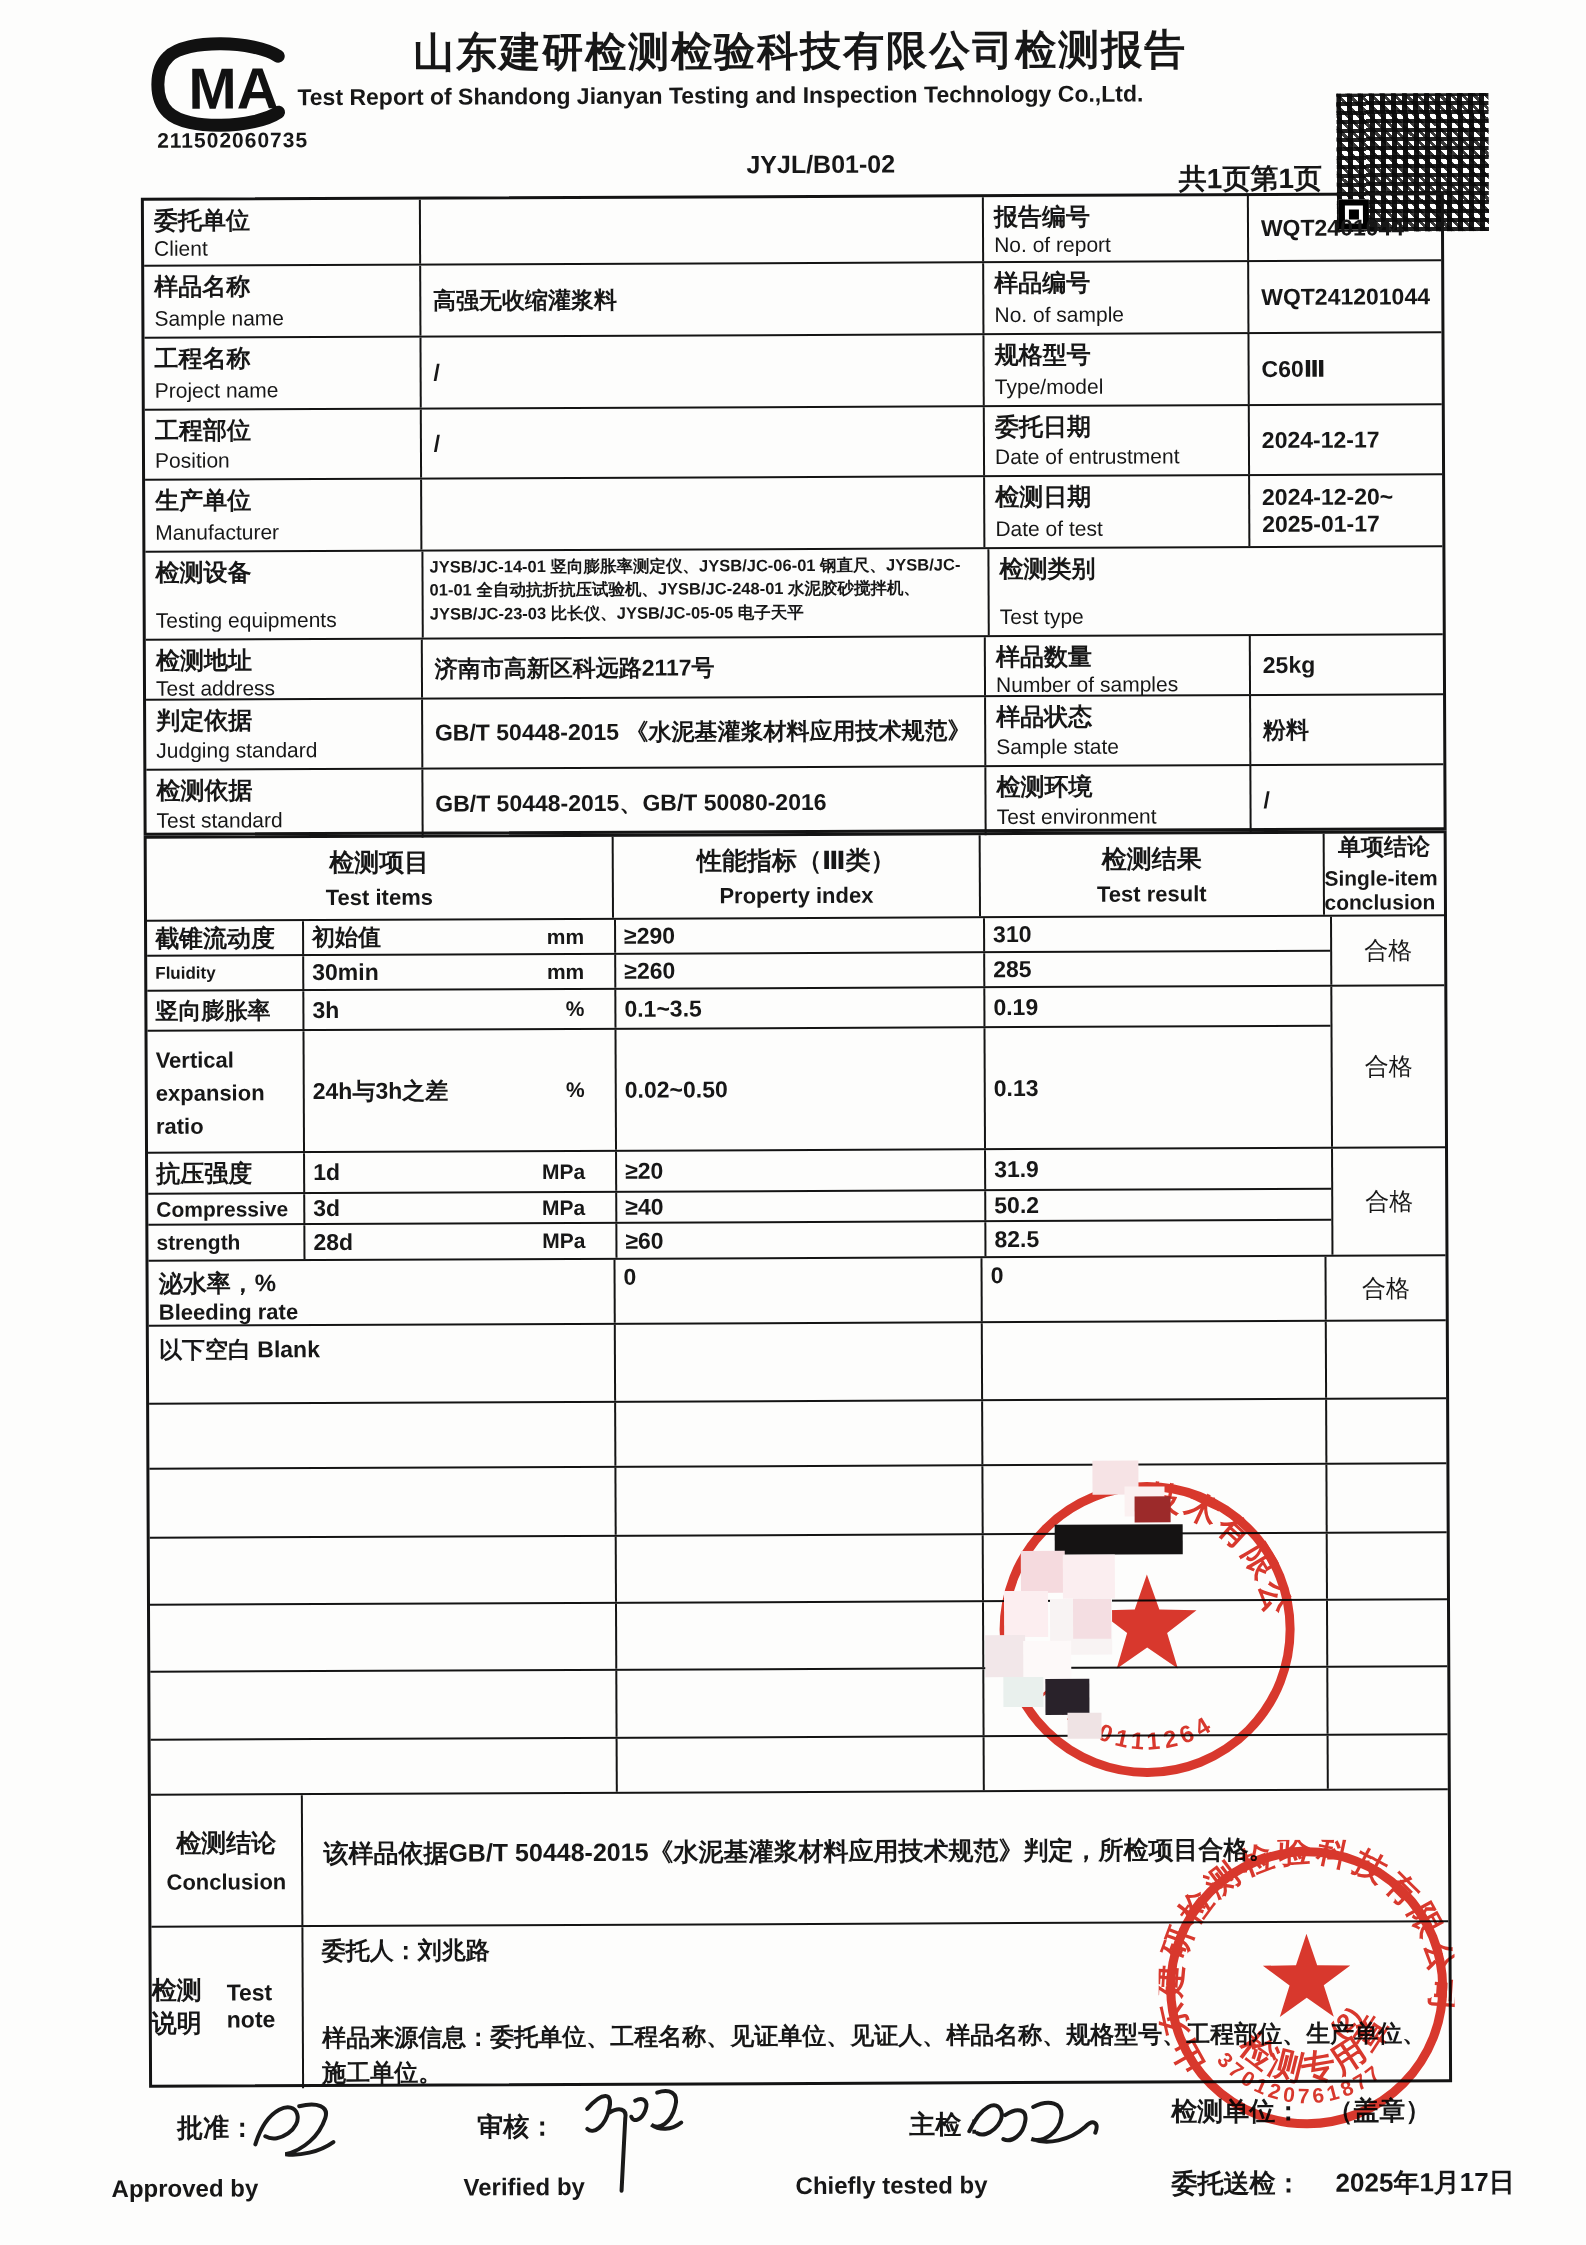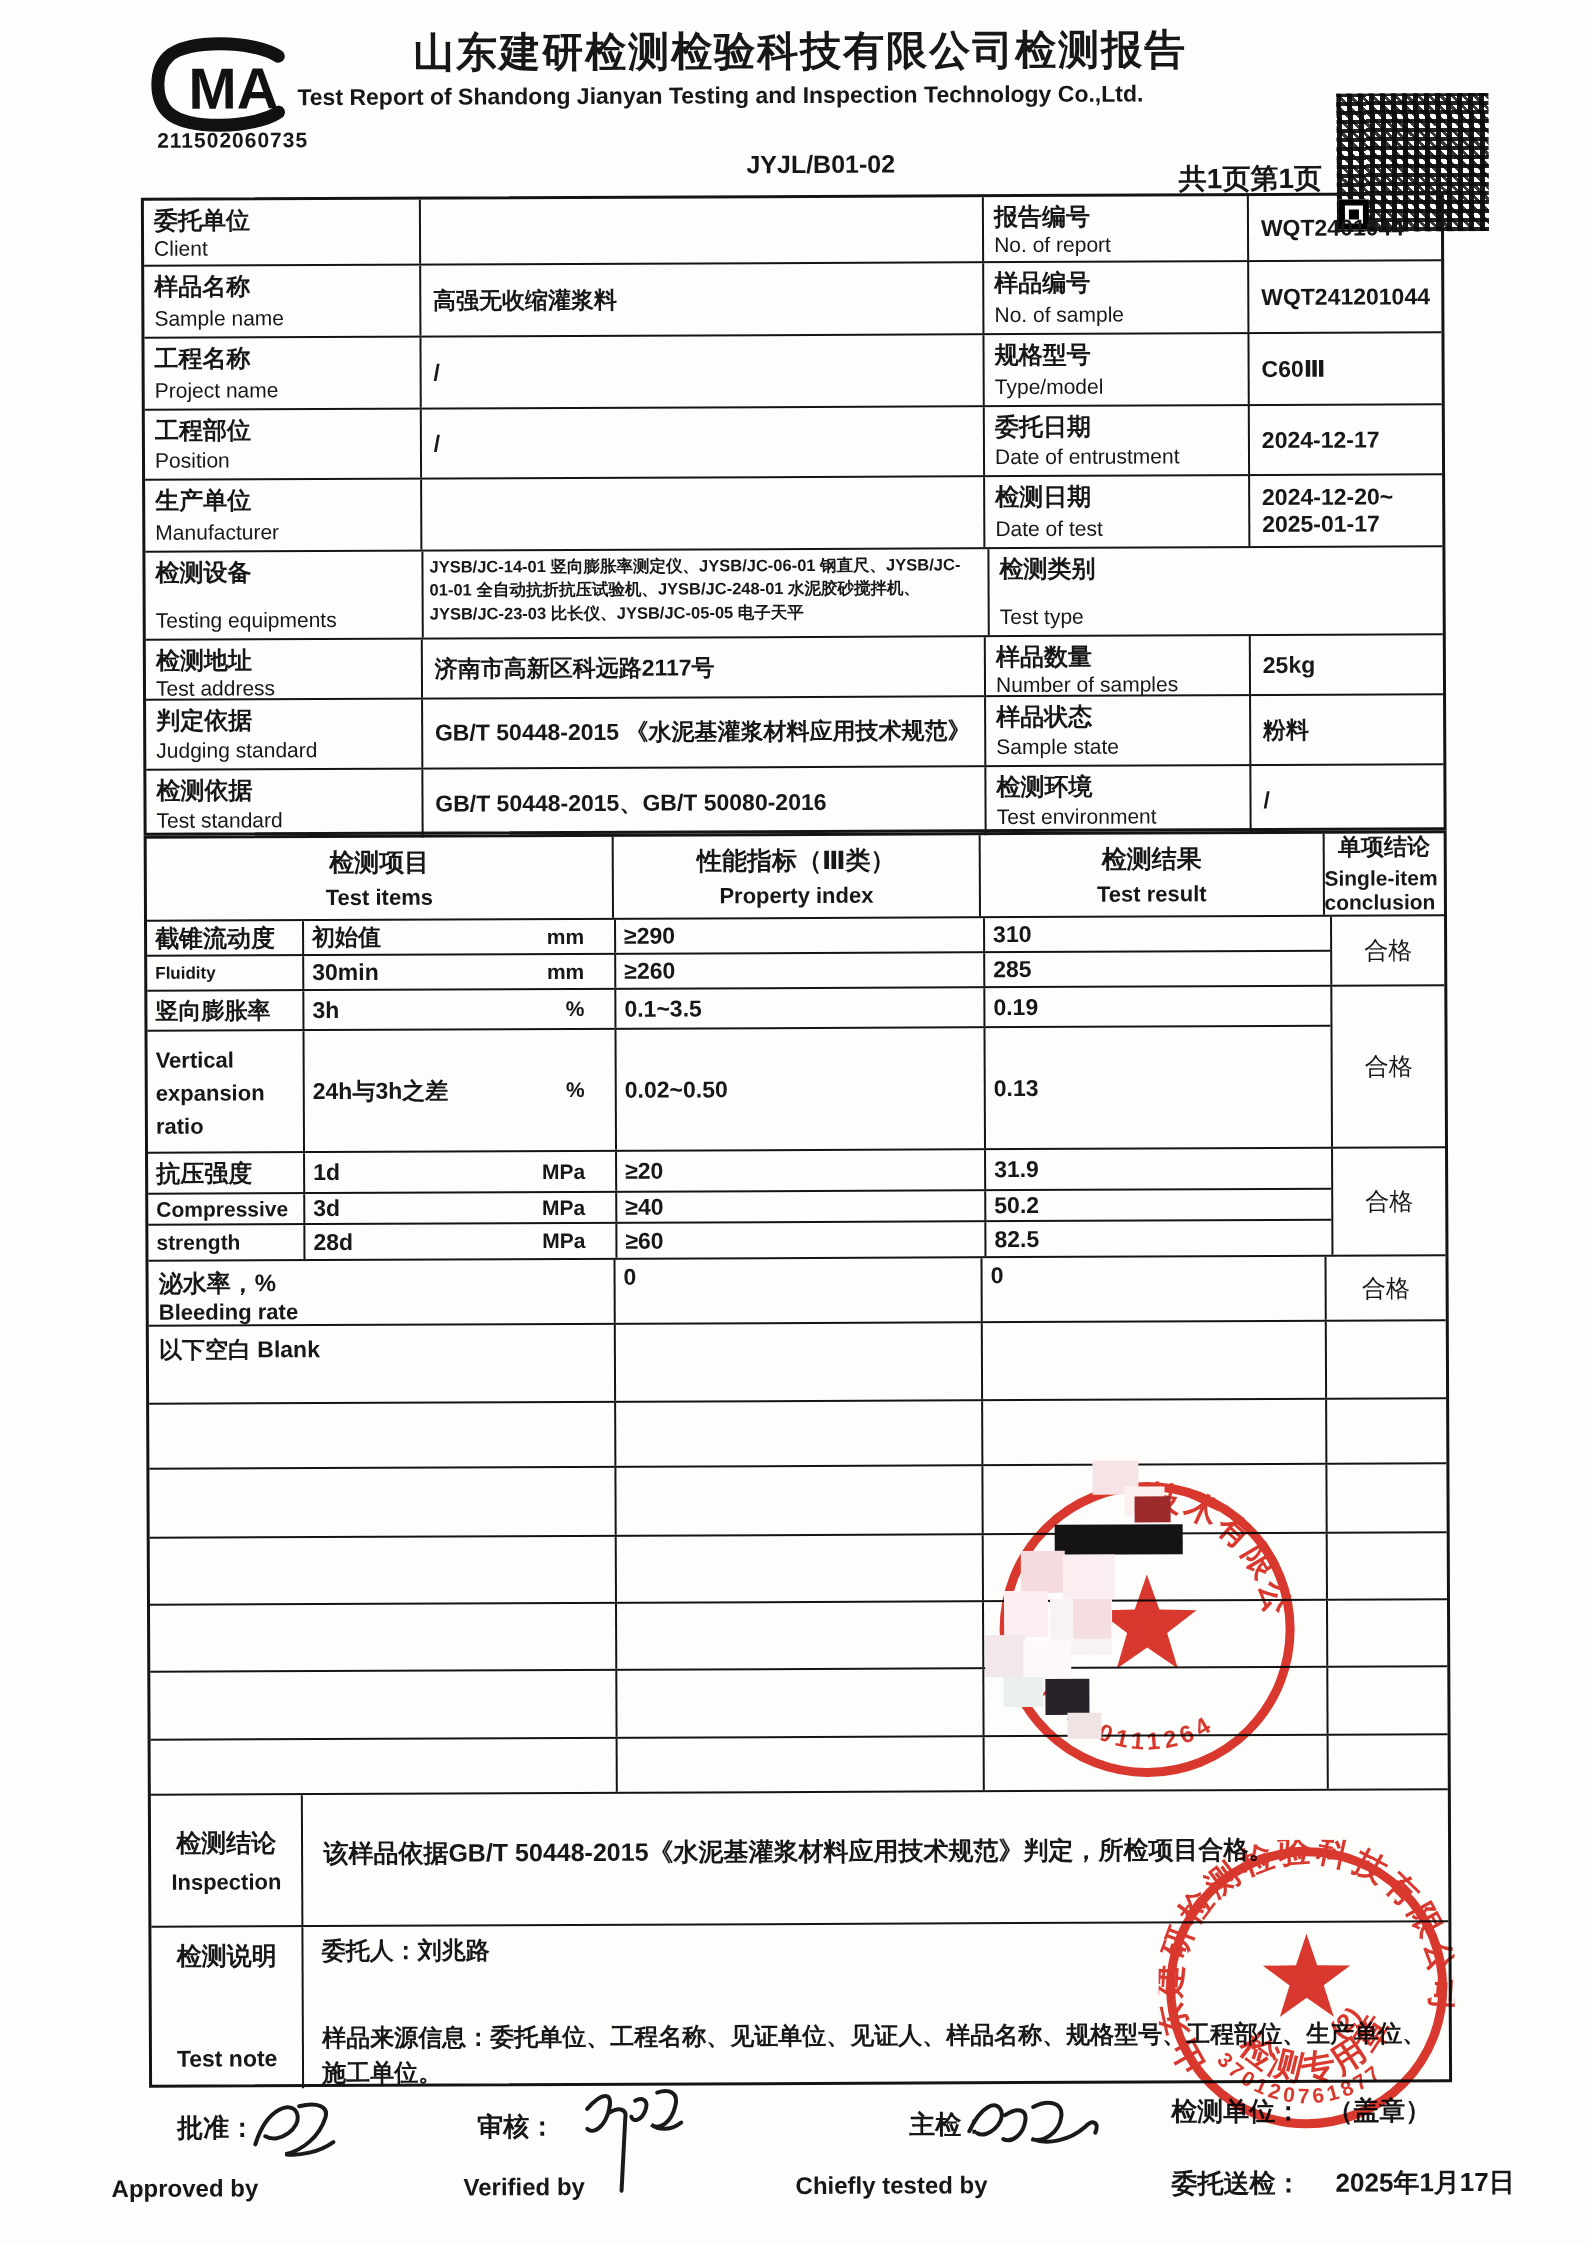--- a/index.html
+++ b/index.html
@@ -59,21 +59,21 @@
   .icell,.tcell{align-items:center;padding-left:8px;font-size:23px;font-weight:700;}
   .ccell{align-items:center;justify-content:center;font-size:24px;font-weight:400;}
   .topalign{align-items:flex-start;padding-top:12px;font-size:22px;line-height:1.5;}
   .bleedlbl{flex-direction:column;justify-content:space-between;padding:6px 10px 8px 10px;}
   .blanktxt{align-items:flex-start;padding:8px 0 0 10px;font-size:23px;font-weight:700;}
 
   
   .cl1{width:153px;} .cl2{width:1150px;}
   .conc-lbl{flex-direction:column;align-items:center;justify-content:center;gap:10px;}
   .conc-txt{padding:42px 0 0 20px;font-size:25px;font-weight:700;align-items:flex-start;}
-  .note-lbl{flex-direction:column;align-items:center;justify-content:space-between;padding:12px 0 16px 0;}
+  .note-lbl{flex-direction:row;align-items:center;justify-content:space-between;padding:12px 0 16px 0;}
   .note-body{flex-direction:column;padding:8px 18px;font-size:24px;font-weight:600;}
   .note-line2{margin-top:54px;line-height:1.45;}
 
   
   .foot-cn{font-size:26px;font-weight:700;}
   .foot-en{font-size:24px;font-weight:600;}
 
   
   .stamp{position:absolute;mix-blend-mode:multiply;opacity:.93;z-index:30;}
   .sig{position:absolute;z-index:20;}
@@ -365,21 +365,21 @@
     <div class="row" style="height:55px">
       <div class="cell rc1"></div>
           <div class="cell rc2"></div>
           <div class="cell rc3"></div>
           <div class="cell rc4"></div>
     </div>
 
     <div class="row" style="height:132px">
       <div class="cell cl1 conc-lbl">
         <span style="font-size:25px;font-weight:700">检测结论</span>
-        <span style="font-size:22px;font-weight:600">Inspection</span>
+        <span style="font-size:22px;font-weight:600">Conclusion</span>
           </div>
       <div class="cell cl2 conc-txt">该样品依据GB/T 50448-2015《水泥基灌浆材料应用技术规范》判定，所检项目合格。</div>
     </div>
 
     <div class="row" style="height:161px">
       <div class="cell cl1 note-lbl">
         <span style="font-size:25px;font-weight:700">检测说明</span>
         <span style="font-size:23px;font-weight:600">Test note</span>
           </div>
       <div class="cell cl2 note-body">

